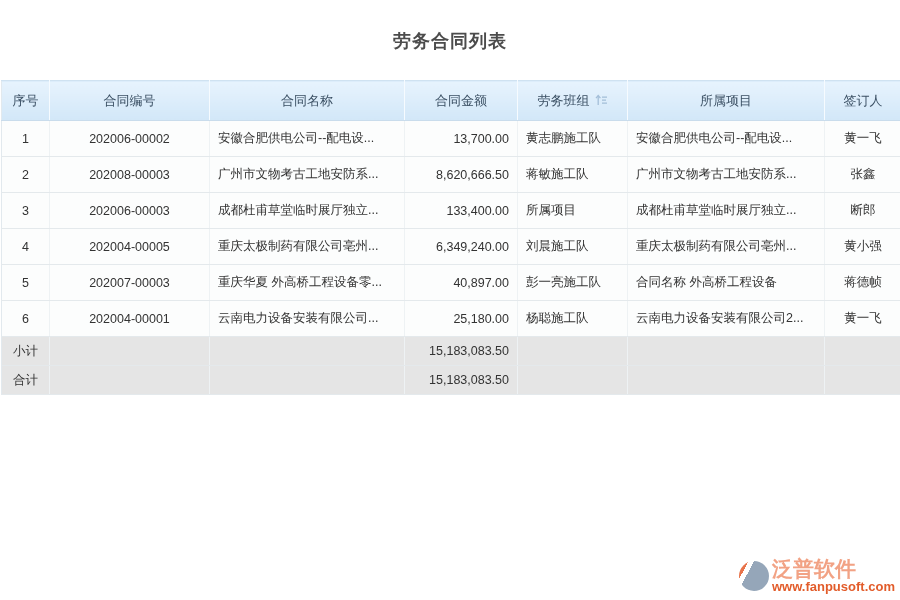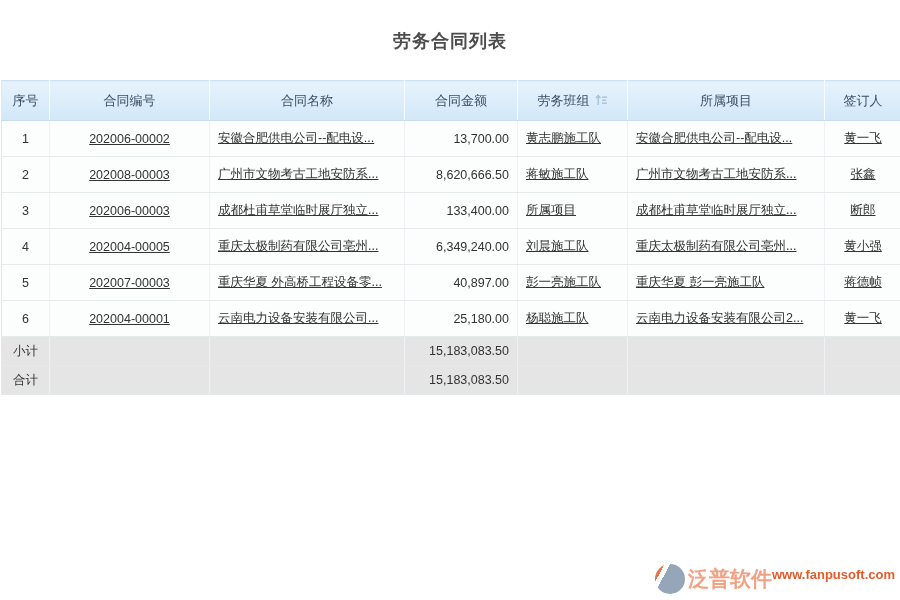--- a/index.html
+++ b/index.html
@@ -28,29 +28,29 @@
     height:36px;box-sizing:border-box;
     font-size:12.5px;color:#333333;background:#fcfdfd;
     border-bottom:1px solid #e4e9ec;border-right:1px solid #eef2f4;
     padding:0 8px;white-space:nowrap;overflow:hidden;text-overflow:clip;
   }
   table.grid td:last-child{border-right:none;}
   table.grid tr.summary-row td{height:29px;background:#e5e5e5;}
   .al-center{text-align:center;}
   .al-left{text-align:left;}
   .al-right{text-align:right;}
-  td.link{color:var(--link,#2e79bd);cursor:pointer;text-decoration:underline;}
+  td.link{color:var(--link,#2e79bd);cursor:pointer;}
   .sort-icon{display:inline-block;vertical-align:-1px;margin-left:5px;line-height:0;}
   
   .brandbox{position:absolute;right:5px;bottom:6px;display:flex;align-items:center;}
   .logo-mark{
     width:30px;height:30px;border-radius:50%;flex:0 0 auto;margin-right:3px;
     background:linear-gradient(118deg,#e8734a 21%,#ffffff 21% 33%,#95a6b9 33%);
   }
-  .brand-text{display:flex;flex-direction:row;align-items:flex-start;}
+  .brand-text{display:flex;flex-direction:column;align-items:flex-start;}
   .brand-name{font-size:21px;font-weight:700;color:var(--brand-salmon,#f2a284);line-height:1.05;}
   .brand-url{font-size:13px;font-weight:700;color:var(--brand-orange,#e25c2a);line-height:1.1;cursor:pointer;}
 </style>
 </head>
 <body>
 
 <h1 class="page-title">劳务合同列表</h1>
 
 <table class="grid">
   <thead>
@@ -104,21 +104,21 @@
         <td class="al-left link">刘晨施工队</td>
         <td class="al-left link">重庆太极制药有限公司亳州...</td>
         <td class="al-center link">黄小强</td>
       </tr>
       <tr>
         <td class="al-center">5</td>
         <td class="al-center link">202007-00003</td>
         <td class="al-left link">重庆华夏 外高桥工程设备零...</td>
         <td class="al-right">40,897.00</td>
         <td class="al-left link">彭一亮施工队</td>
-        <td class="al-left link">重庆华夏 彭一亮施工队</td>
+        <td class="al-left link">合同名称 外高桥工程设备</td>
         <td class="al-center link">蒋德帧</td>
       </tr>
       <tr>
         <td class="al-center">6</td>
         <td class="al-center link">202004-00001</td>
         <td class="al-left link">云南电力设备安装有限公司...</td>
         <td class="al-right">25,180.00</td>
         <td class="al-left link">杨聪施工队</td>
         <td class="al-left link">云南电力设备安装有限公司2...</td>
         <td class="al-center link">黄一飞</td>

